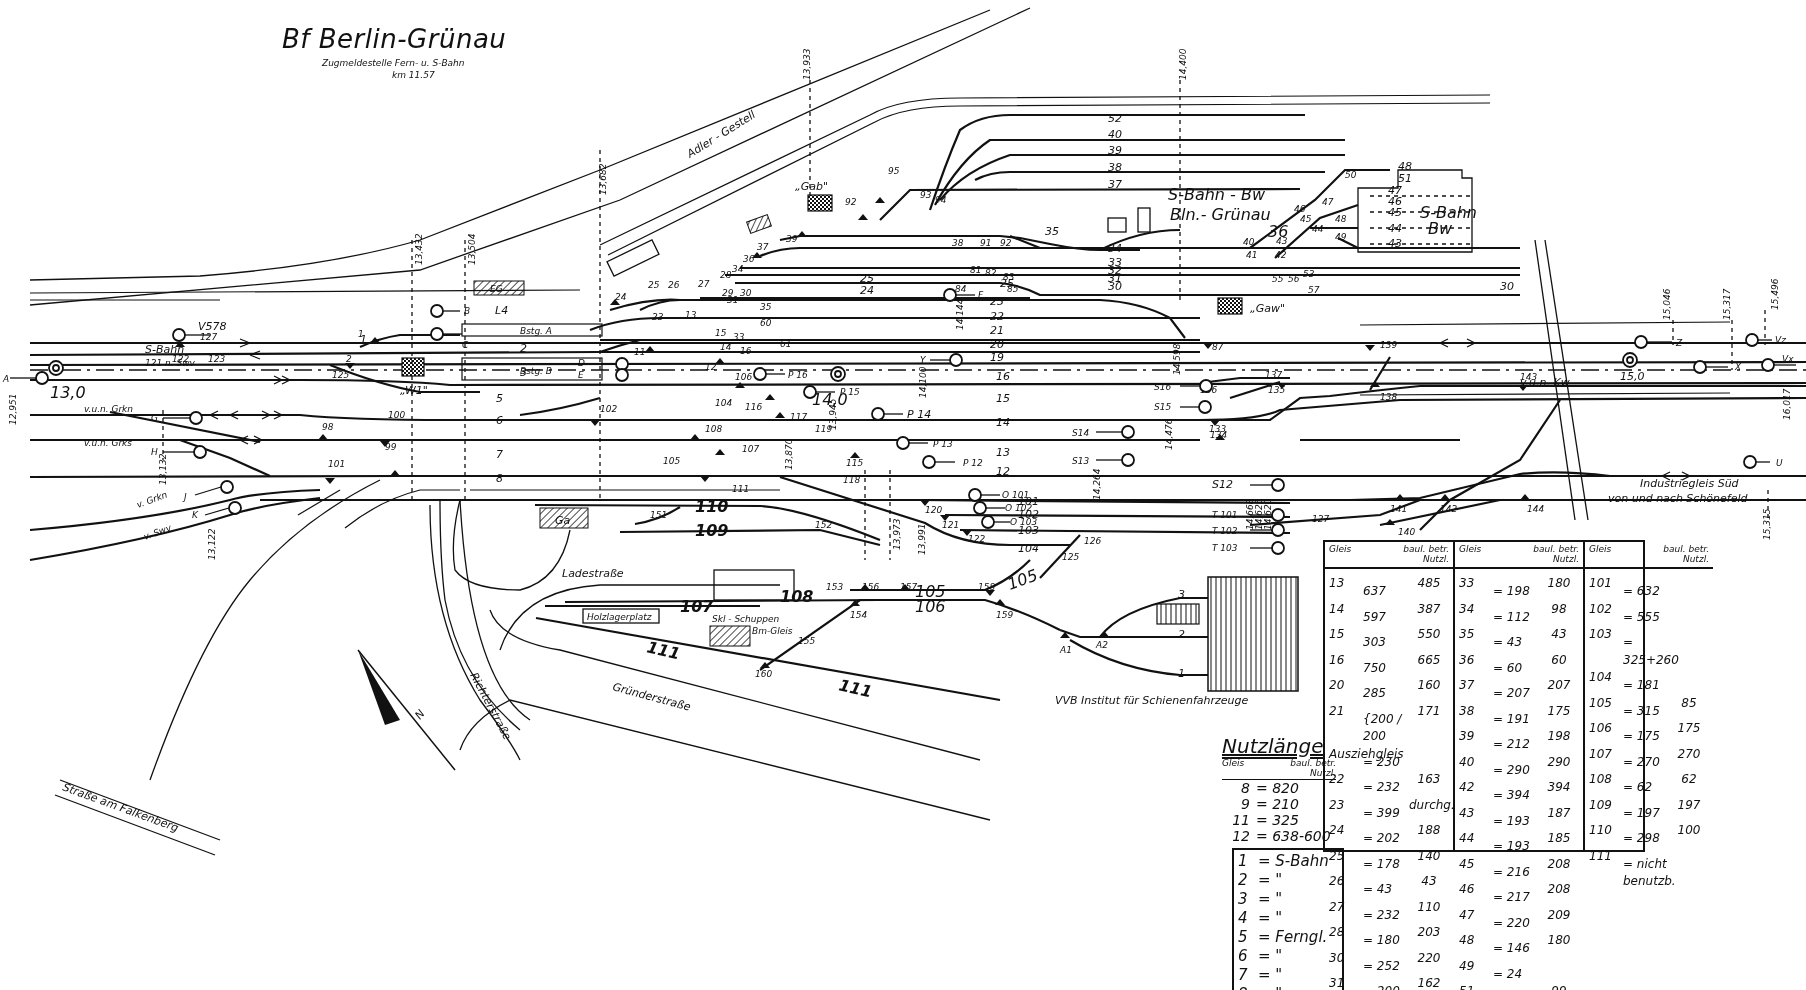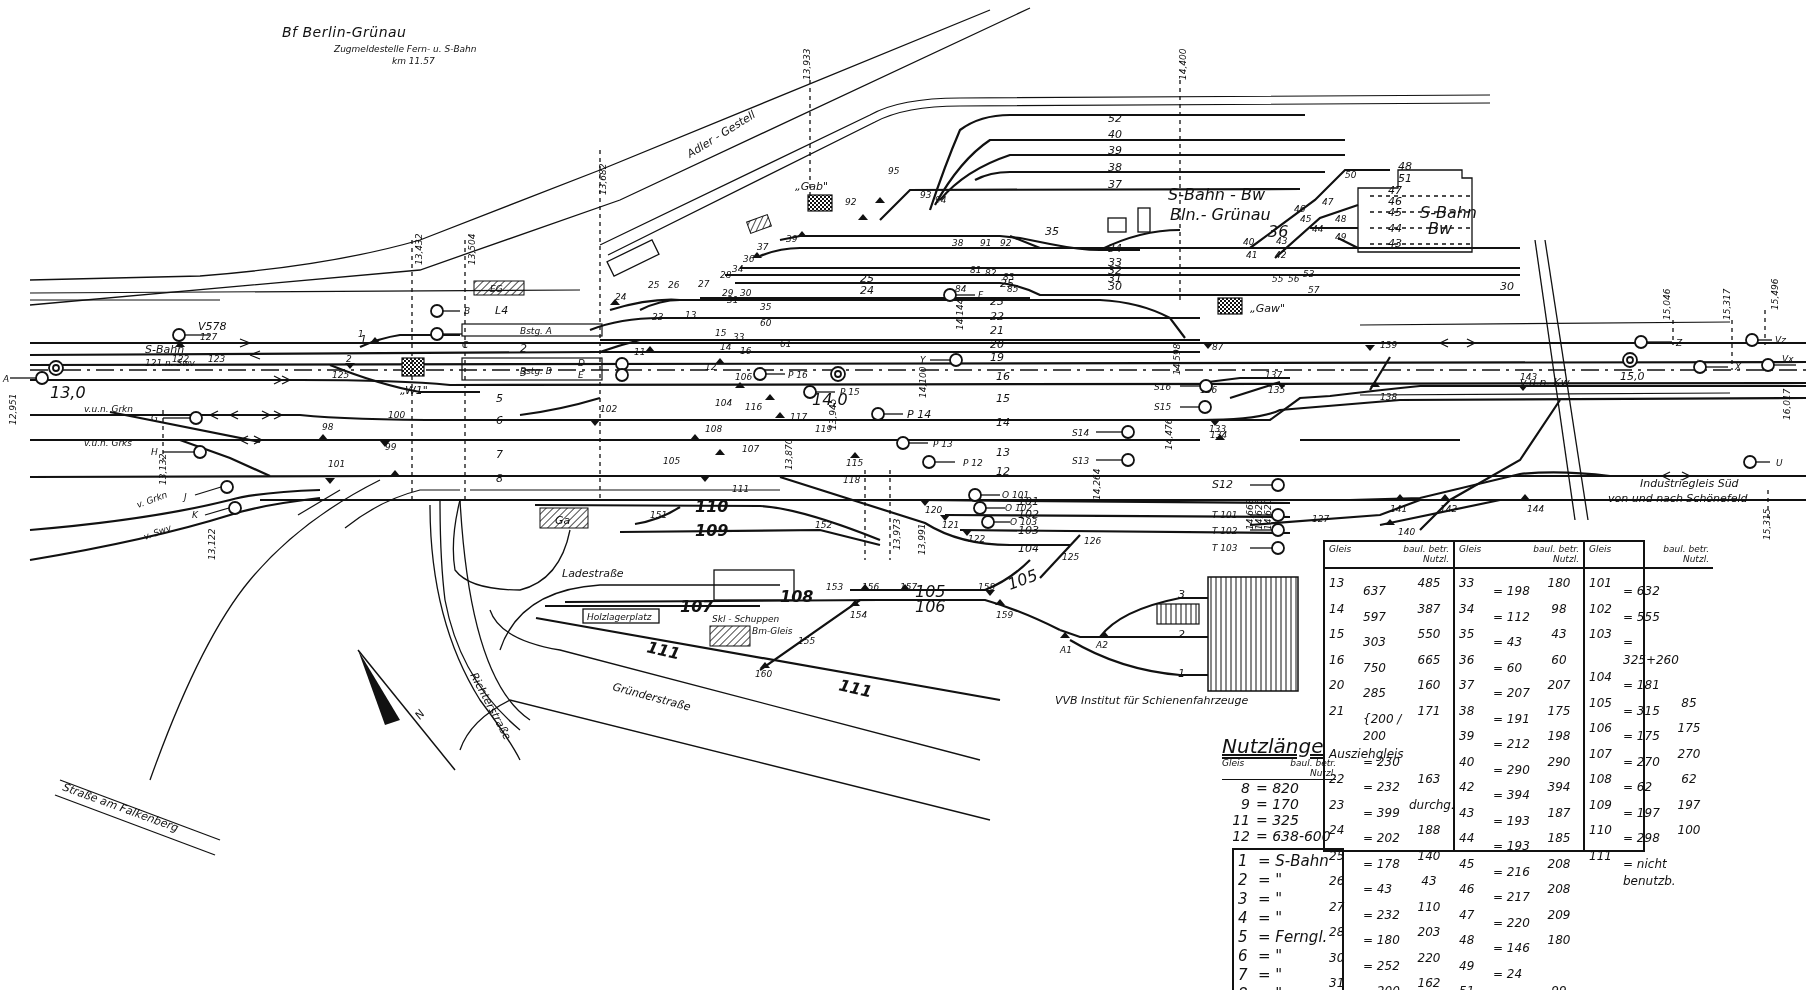--- a/index.html
+++ b/index.html
@@ -12,22 +12,22 @@
   .dashdot { stroke:#111; stroke-width:1.6; fill:none; stroke-dasharray:18 6 3 6; }
   .plat { stroke:#111; stroke-width:1.2; fill:none; }
   .lbl { font-family:"DejaVu Sans", sans-serif; font-style:italic; font-size:11px; fill:#111; }
   .lbl-sm { font-family:"DejaVu Sans", sans-serif; font-style:italic; font-size:9px; fill:#111; }
   .lbl-lg { font-family:"DejaVu Sans", sans-serif; font-style:italic; font-size:16px; fill:#111; }
   .track-no { font-family:"DejaVu Sans", sans-serif; font-style:italic; font-size:11px; fill:#111; }
   .sig { fill:#fff; stroke:#111; stroke-width:1.8; }
   .switch { fill:#111; }
 
   .title-block { position:absolute; left:282px; top:24px; }
-  .title { font-family:"DejaVu Sans", sans-serif; font-style:italic; font-size:14px; letter-spacing:0.5px; }
-  .subtitle { font-family:"DejaVu Sans", sans-serif; font-style:italic; font-size:9px; margin-left:52px; margin-top:4px; }
+  .title { font-family:"DejaVu Sans", sans-serif; font-style:italic; font-size:26px; letter-spacing:0.5px; }
+  .subtitle { font-family:"DejaVu Sans", sans-serif; font-style:italic; font-size:9px; margin-left:40px; margin-top:4px; }
   .km { font-family:"DejaVu Sans", sans-serif; font-style:italic; font-size:9px; margin-left:110px; margin-top:2px; }
 
   .table-main { position:absolute; left:1323px; top:540px; width:318px; height:308px;
                 border:2px solid #111; display:flex; font-style:italic; font-size:12px; }
   .tcol { flex:1; border-right:2px solid #111; padding:0 4px; }
   .tcol:last-child { border-right:none; }
   .thead { display:flex; justify-content:space-between; font-size:9px; border-bottom:2px solid #111;
            padding:2px 0 3px 0; margin:0 -4px 6px -4px; padding-left:4px; padding-right:4px; }
   .thead .h2 { text-align:right; line-height:10px; }
   .trow { display:flex; justify-content:space-between; line-height:17.5px; }
@@ -958,21 +958,21 @@
     <span>Gleis</span>
     <span style="text-align:right"><span>baul. betr.</span><br><span>Nutzl.</span></span>
   </div>
   <div>
       <div class="nutz-row">
         <span class="g">8</span>
         <span>= 820</span>
       </div>
       <div class="nutz-row">
         <span class="g">9</span>
-        <span>= 170</span>
+        <span>= 210</span>
       </div>
       <div class="nutz-row">
         <span class="g">11</span>
         <span>= 325</span>
       </div>
       <div class="nutz-row">
         <span class="g">12</span>
         <span>= 638-600</span>
       </div>
     </div>

